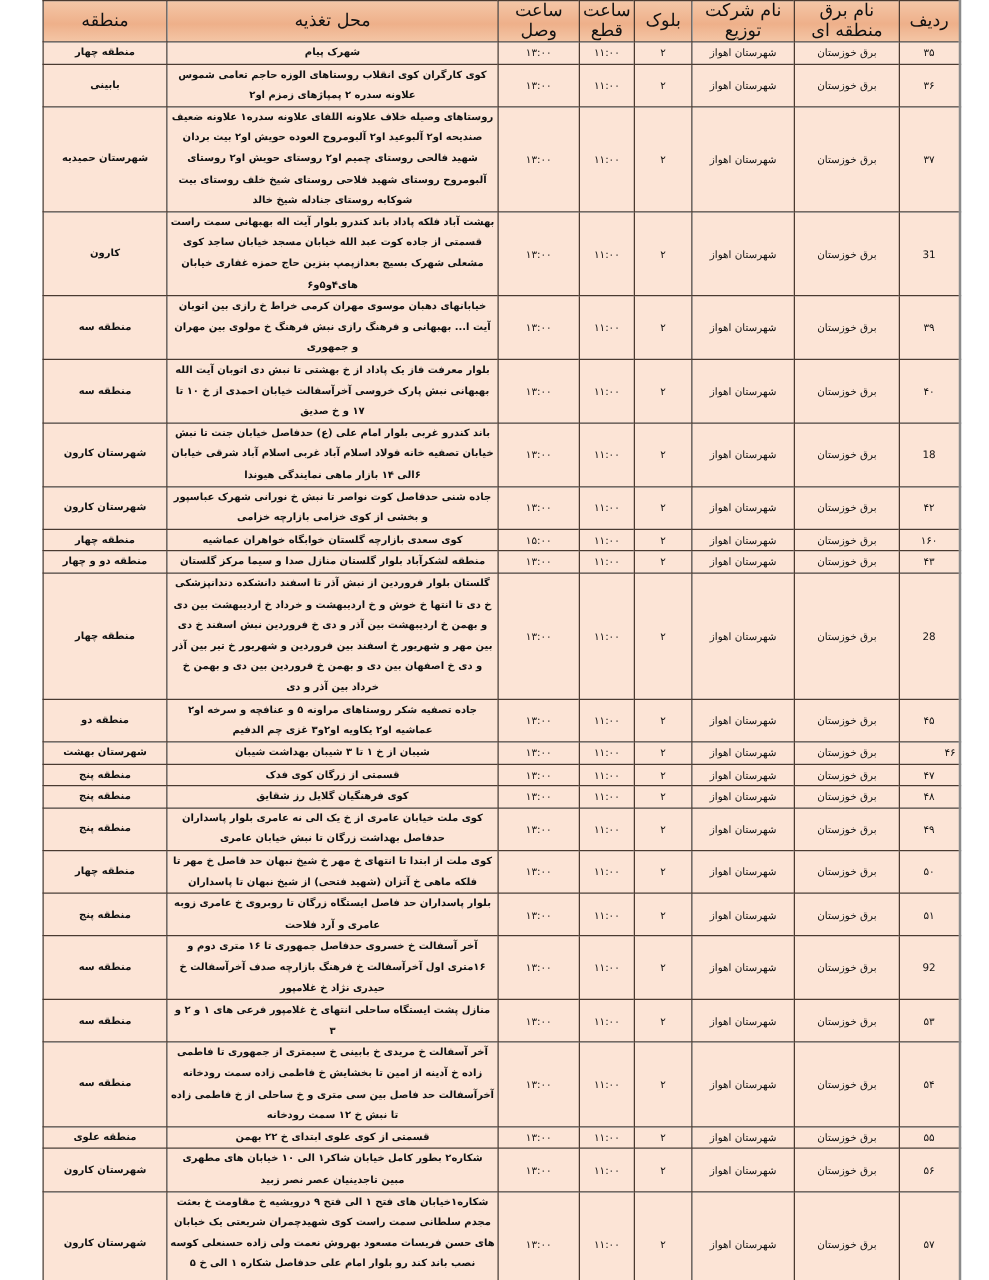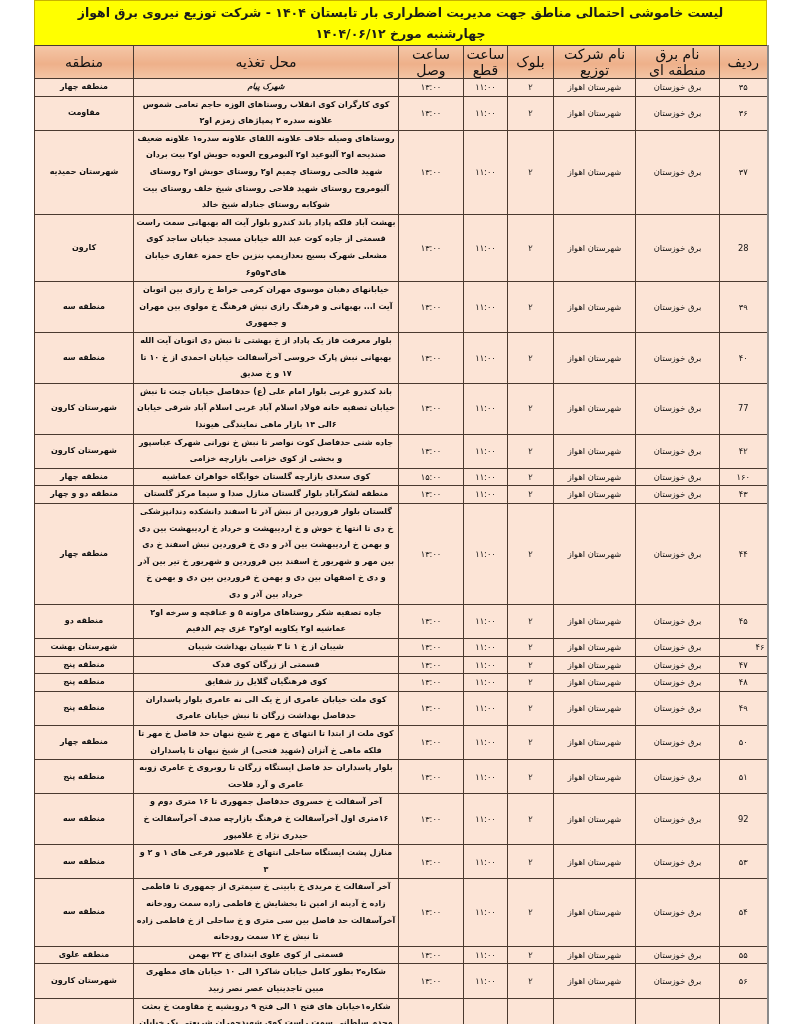--- a/index.html
+++ b/index.html
@@ -82,24 +82,20 @@
     col.c-block { width: 46px; }
     col.c-cut { width: 44px; }
     col.c-restore { width: 65px; }
     col.c-loc { width: 265px; }
     col.c-region { width: 99px; }
   </style>
 </head>
 <body>
 
 <div class="sheet">
-  <div class="title-block">
-    <div class="title-line1">لیست خاموشی احتمالی مناطق جهت مدیریت اضطراری بار تابستان ۱۴۰۴ - شرکت توزیع نیروی برق اهواز</div>
-    <div class="title-line2">چهارشنبه مورخ ۱۴۰۴/۰۶/۱۲</div>
-  </div>
 
   <table>
     <colgroup>
       <col class="c-row">
       <col class="c-regional">
       <col class="c-company">
       <col class="c-block">
       <col class="c-cut">
       <col class="c-restore">
       <col class="c-loc">
@@ -118,45 +114,45 @@
       </tr>
     </thead>
     <tbody id="table-body">
         <tr style="height: 15px;">
           <td style="height: 14px;">۳۵</td>
           <td style="height: 14px;">برق خوزستان</td>
           <td style="height: 14px;">شهرستان اهواز</td>
           <td style="height: 14px;">۲</td>
           <td style="height: 14px;">۱۱:۰۰</td>
           <td style="height: 14px;">۱۳:۰۰</td>
-          <td class="loc" style="height: 14px; font-style: italic;">شهرک پیام</td>
+          <td class="loc" style="height: 14px;">شهرک پیام</td>
           <td class="region" style="height: 14px;">منطقه چهار</td>
         </tr>
         <tr style="height: 34px;">
           <td style="height: 33px;">۳۶</td>
           <td style="height: 33px;">برق خوزستان</td>
           <td style="height: 33px;">شهرستان اهواز</td>
           <td style="height: 33px;">۲</td>
           <td style="height: 33px;">۱۱:۰۰</td>
           <td style="height: 33px;">۱۳:۰۰</td>
           <td class="loc" style="height: 33px; margin-top: 47px;">کوی کارگران   کوی انقلاب   روستاهای الوزه   حاجم تعامی   شموس   علاونه سدره ۲   پمپاژهای زمزم او۲</td>
-          <td class="region" style="height: 33px;">مقاومت</td>
+          <td class="region" style="height: 33px;">بابینی</td>
         </tr>
         <tr style="height: 84px;">
           <td style="height: 83px;">۳۷</td>
           <td style="height: 83px;">برق خوزستان</td>
           <td style="height: 83px;">شهرستان اهواز</td>
           <td style="height: 83px;">۲</td>
           <td style="height: 83px;">۱۱:۰۰</td>
           <td style="height: 83px;">۱۳:۰۰</td>
           <td class="loc" style="height: 83px;">روستاهای وصیله خلاف   علاونه اللفای   علاونه سدره۱   علاونه ضعیف صندیحه او۲   آلبوعید او۲   آلبومروح   العوده   حویش او۲   بیت بردان شهید فالحی   روستای چمیم او۲ روستای حویش او۲   روستای آلبومروح روستای شهید فلاحی   روستای شیخ خلف   روستای بیت شوکابه   روستای جنادله شیخ خالد</td>
           <td class="region" style="height: 83px;">شهرستان حمیدیه</td>
         </tr>
         <tr style="height: 49px;">
-          <td style="height: 48px;">28</td>
+          <td style="height: 48px;">31</td>
           <td style="height: 48px;">برق خوزستان</td>
           <td style="height: 48px;">شهرستان اهواز</td>
           <td style="height: 48px;">۲</td>
           <td style="height: 48px;">۱۱:۰۰</td>
           <td style="height: 48px;">۱۳:۰۰</td>
           <td class="loc" style="height: 48px;">بهشت آباد   فلکه پاداد باند کندرو بلوار آیت اله بهبهانی سمت راست   قسمتی از جاده کوت عبد الله   خیابان مسجد   خیابان ساجد کوی مشعلی   شهرک بسیج بعدازپمپ بنزین حاج حمزه غفاری خیابان های۴و۵و۶</td>
           <td class="region" style="height: 48px;">کارون</td>
         </tr>
         <tr style="height: 34px;">
           <td style="height: 33px;">۳۹</td>
@@ -172,21 +168,21 @@
           <td style="height: 32px;">۴۰</td>
           <td style="height: 32px;">برق خوزستان</td>
           <td style="height: 32px;">شهرستان اهواز</td>
           <td style="height: 32px;">۲</td>
           <td style="height: 32px;">۱۱:۰۰</td>
           <td style="height: 32px;">۱۳:۰۰</td>
           <td class="loc" style="height: 32px;">بلوار معرفت فاز یک پاداد از خ بهشتی تا نبش دی   اتوبان آیت الله بهبهانی نبش پارک خروسی   آخرآسفالت خیابان احمدی از خ ۱۰ تا ۱۷ و خ صدیق</td>
           <td class="region" style="height: 32px;">منطقه سه</td>
         </tr>
         <tr style="height: 49px;">
-          <td style="height: 48px;">77</td>
+          <td style="height: 48px;">18</td>
           <td style="height: 48px;">برق خوزستان</td>
           <td style="height: 48px;">شهرستان اهواز</td>
           <td style="height: 48px;">۲</td>
           <td style="height: 48px;">۱۱:۰۰</td>
           <td style="height: 48px;">۱۳:۰۰</td>
           <td class="loc" style="height: 48px;">باند کندرو غربی بلوار امام علی (ع) حدفاصل خیابان جنت تا نبش خیابان تصفیه خانه فولاد   اسلام آباد غربی   اسلام آباد شرقی خیابان ۶الی ۱۴   بازار ماهی   نمایندگی هیوندا</td>
           <td class="region" style="height: 48px;">شهرستان کارون</td>
         </tr>
         <tr style="height: 33px;">
           <td style="height: 32px;">۴۲</td>
@@ -212,21 +208,21 @@
           <td style="height: 14px;">۴۳</td>
           <td style="height: 14px;">برق خوزستان</td>
           <td style="height: 14px;">شهرستان اهواز</td>
           <td style="height: 14px;">۲</td>
           <td style="height: 14px;">۱۱:۰۰</td>
           <td style="height: 14px;">۱۳:۰۰</td>
           <td class="loc" style="height: 14px;">منطقه لشکرآباد  بلوار گلستان   منازل صدا و سیما مرکز گلستان</td>
           <td class="region" style="height: 14px;">منطقه دو و چهار</td>
         </tr>
         <tr style="height: 101px;">
-          <td style="height: 100px;">۴۴</td>
+          <td style="height: 100px;">28</td>
           <td style="height: 100px;">برق خوزستان</td>
           <td style="height: 100px;">شهرستان اهواز</td>
           <td style="height: 100px;">۲</td>
           <td style="height: 100px;">۱۱:۰۰</td>
           <td style="height: 100px;">۱۳:۰۰</td>
           <td class="loc" style="height: 100px;">گلستان بلوار فروردین از نبش آذر تا اسفند   دانشکده دندانپزشکی   خ دی تا انتها خ خوش و خ اردیبهشت و خرداد   خ اردیبهشت بین دی و بهمن   خ اردیبهشت بین آذر و دی   خ فروردین نبش اسفند   خ دی بین مهر و شهریور خ اسفند بین فروردین و شهریور   خ تیر بین آذر و دی   خ اصفهان بین دی و بهمن   خ فروردین بین دی و بهمن   خ خرداد بین آذر و دی</td>
           <td class="region" style="height: 100px;">منطقه چهار</td>
         </tr>
         <tr style="height: 33px;">
           <td style="height: 32px;">۴۵</td>

